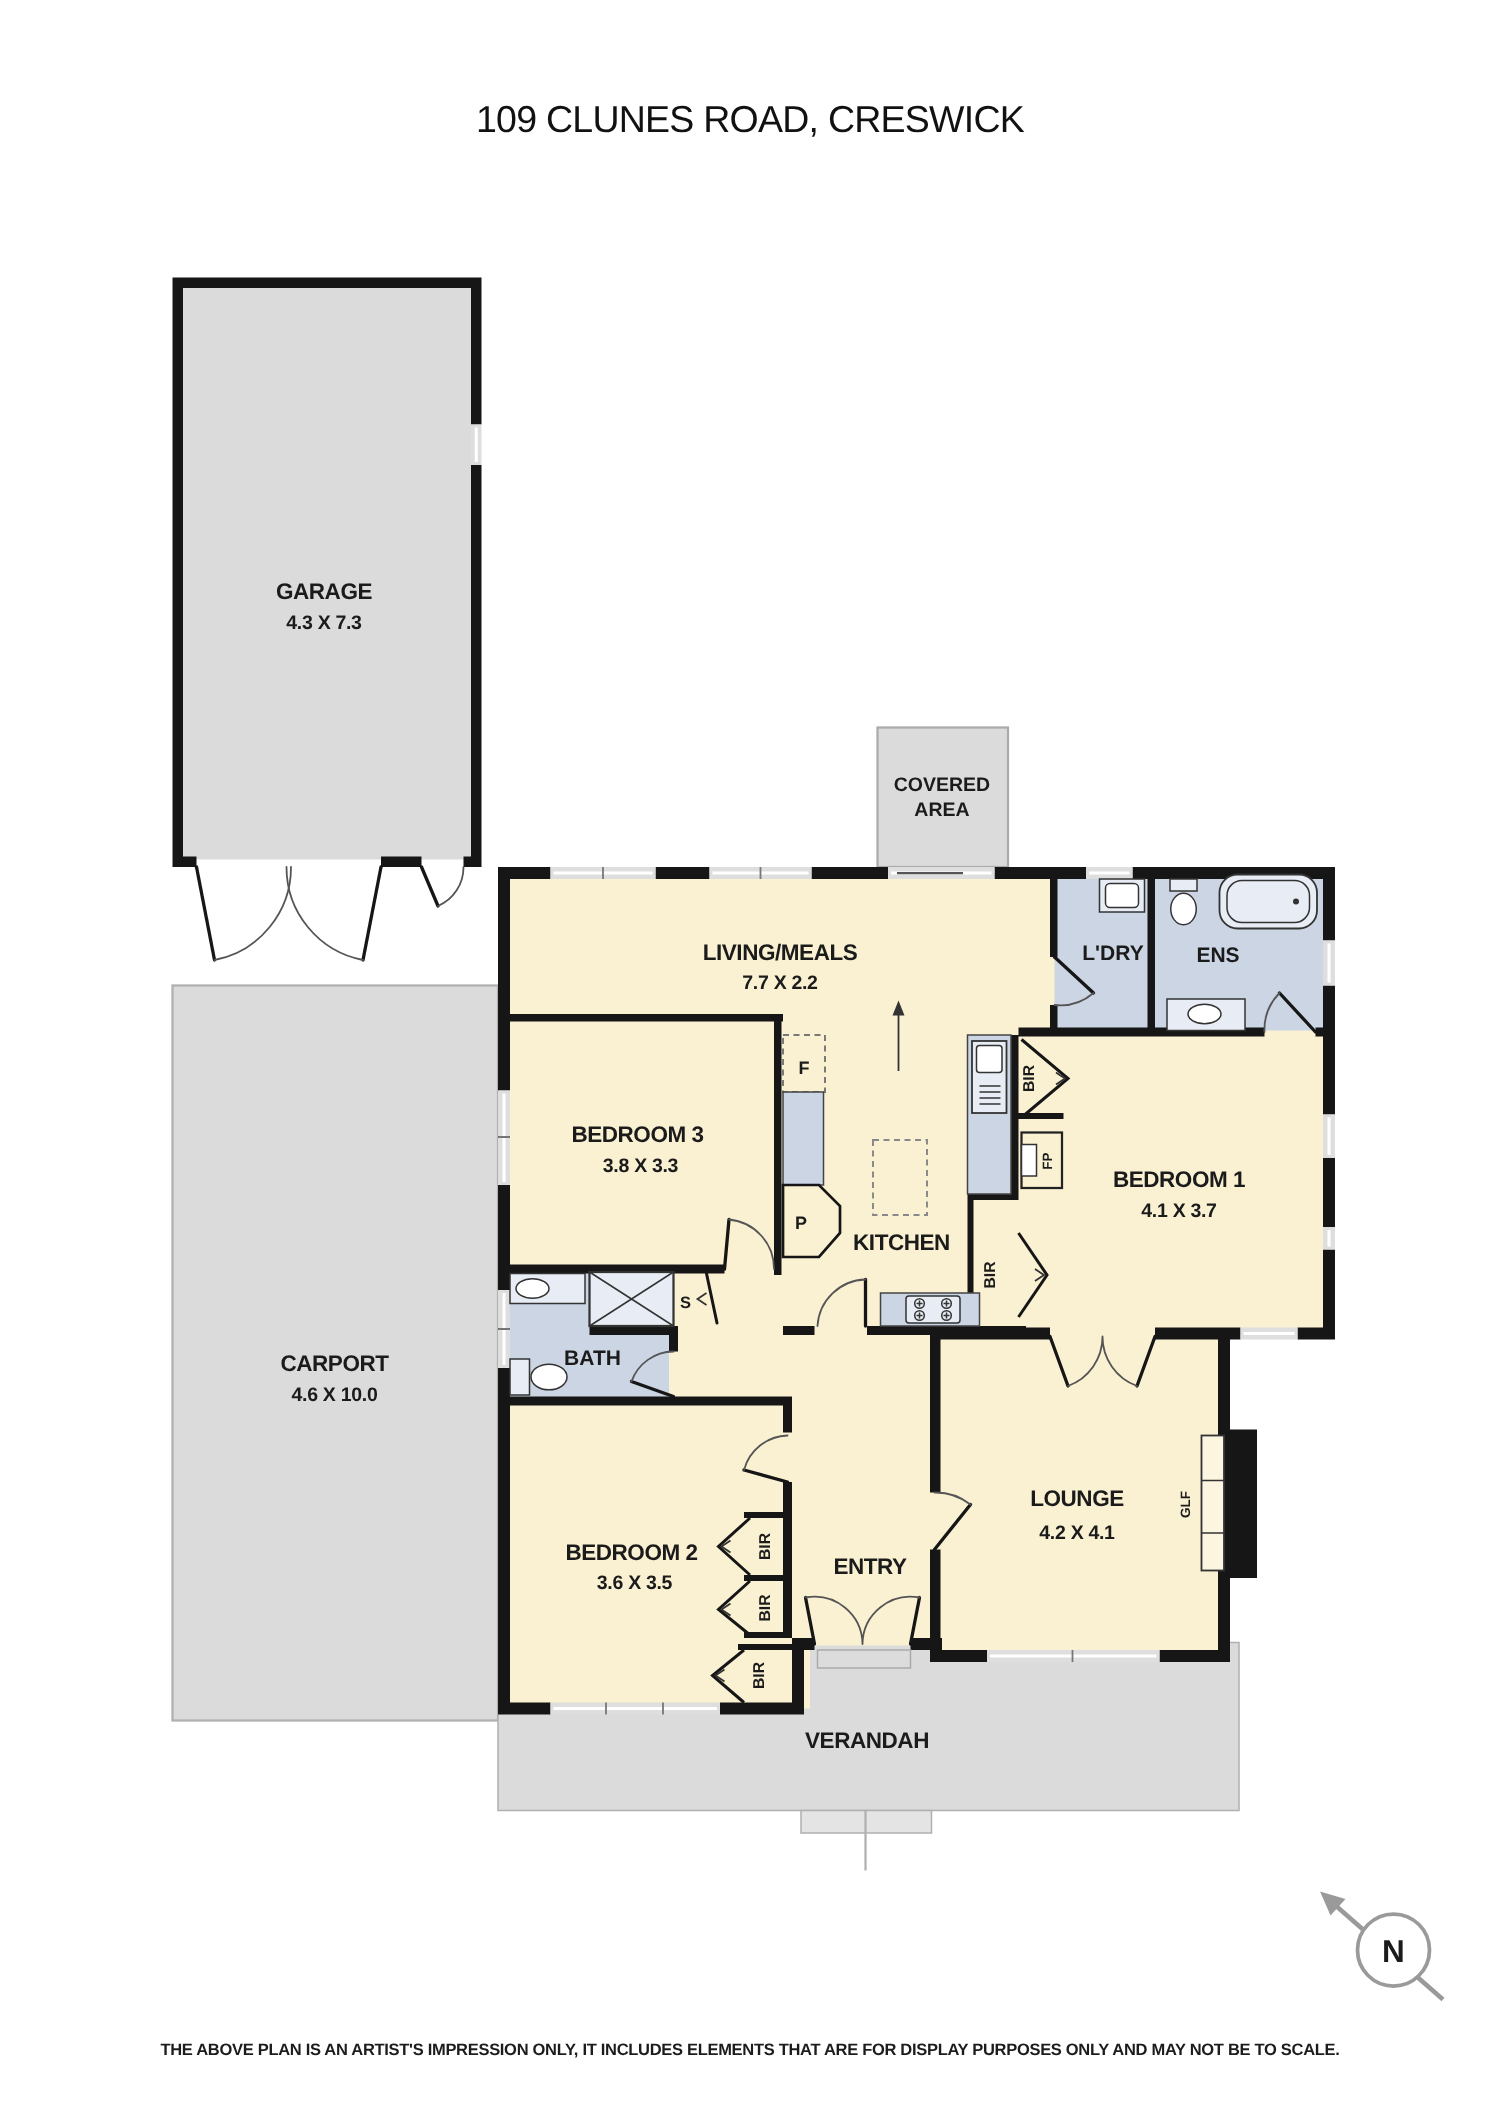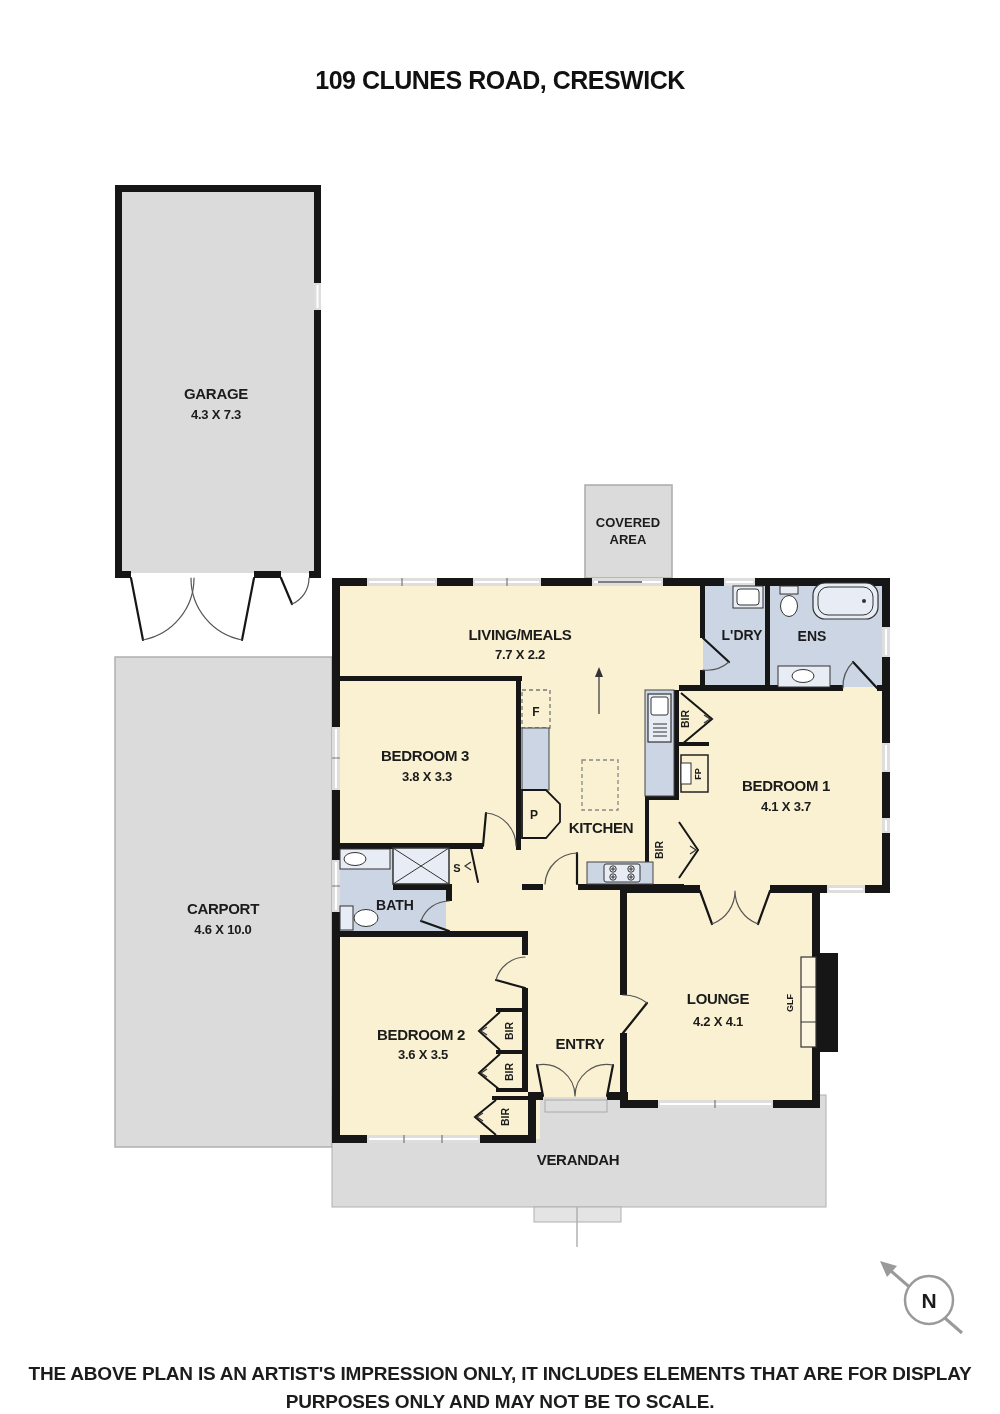--- a/index.html
+++ b/index.html
@@ -1,21 +1,21 @@
 <!DOCTYPE html>
 <html><head>
 <meta charset="utf-8">
 <style>
   html,body{margin:0;padding:0;background:#fff;}
   .page{position:relative;width:1000px;height:1414px;background:#ffffff;overflow:hidden;
         font-family:"Liberation Sans",sans-serif;}
   .title{position:absolute;top:66px;left:0;width:1000px;text-align:center;
-         font-size:25px;font-weight:bold;letter-spacing:-0.5px;color:#111;}
+         font-size:25px;font-weight:normal;letter-spacing:-0.5px;color:#111;}
   .disclaimer{position:absolute;top:1360px;left:20px;width:960px;text-align:center;
-              font-size:19px;font-weight:bold;letter-spacing:-0.2px;color:#1c1c1c;line-height:1.45;}
+              font-size:11px;font-weight:bold;letter-spacing:-0.2px;color:#1c1c1c;line-height:1.45;}
   svg text{font-family:"Liberation Sans",sans-serif;font-weight:bold;fill:#1b1b1b;}
   .rname{font-size:15px;letter-spacing:-0.3px;}
   .rdims{font-size:13px;letter-spacing:-0.2px;}
   .small{font-size:12px;}
   .tiny{font-size:10.5px;}
   .micro{font-size:9px;}
 </style>
 </head>
 <body>
 

